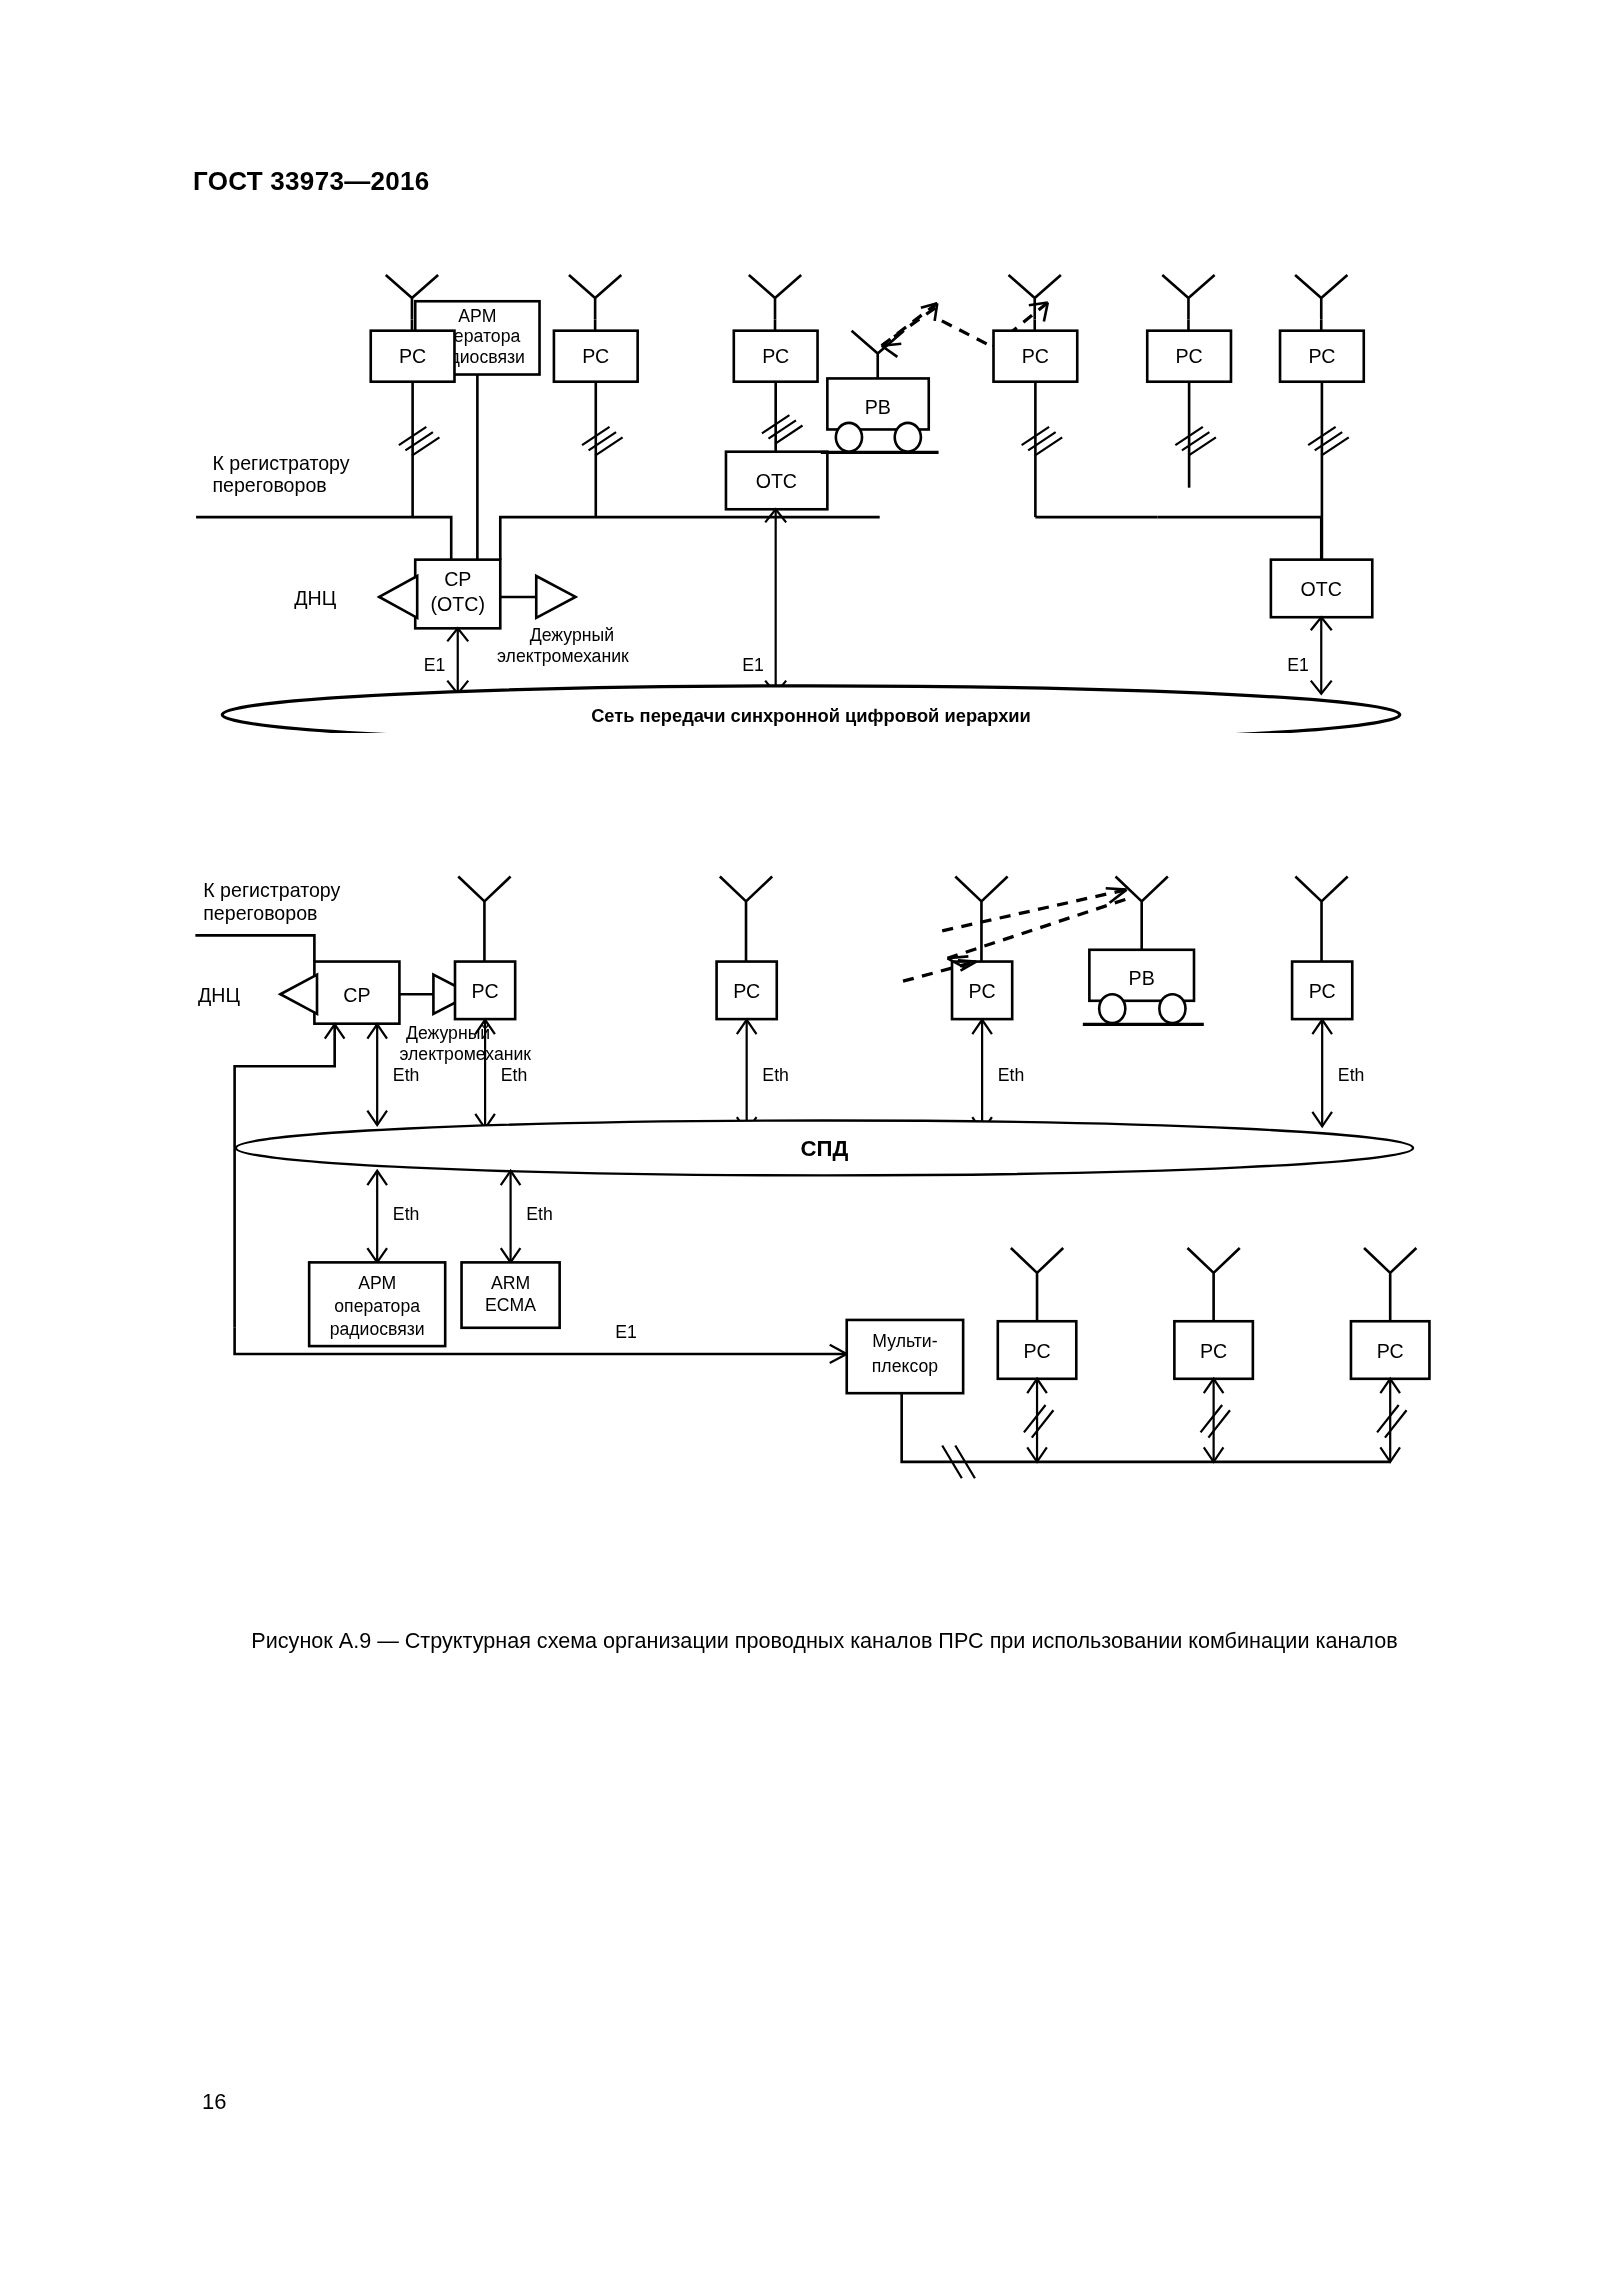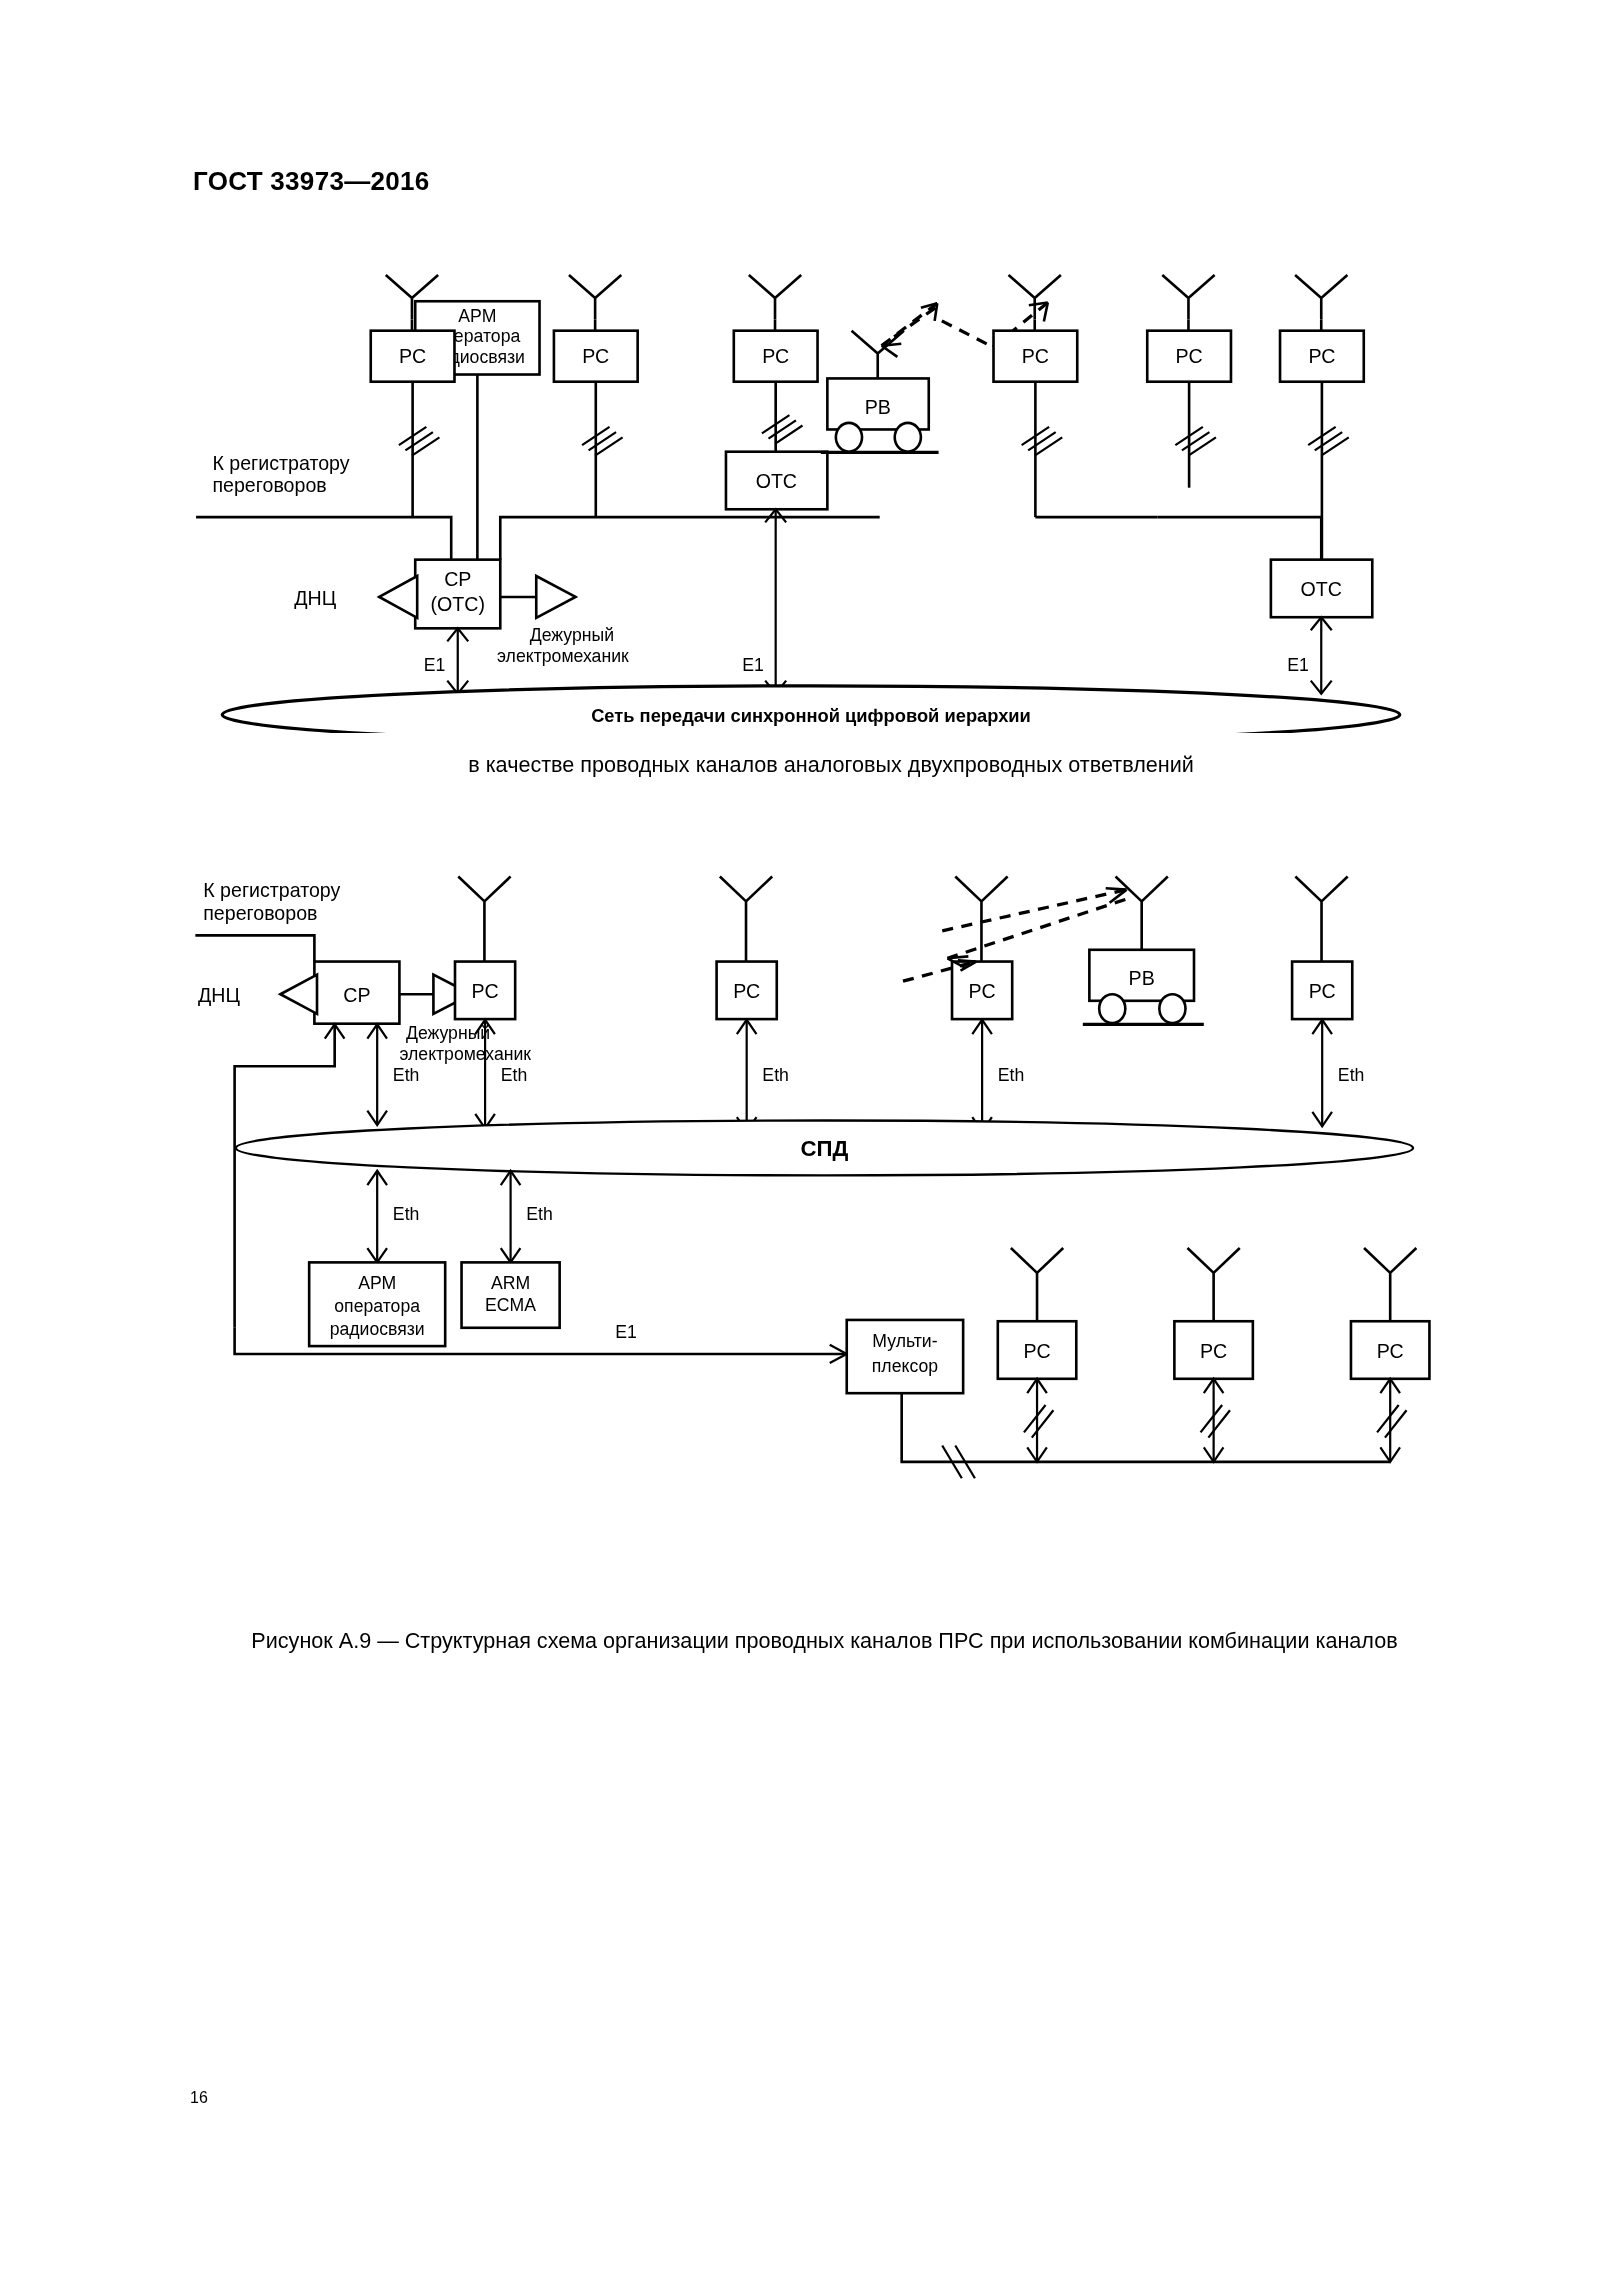--- a/index.html
+++ b/index.html
@@ -1,19 +1,19 @@
 <!DOCTYPE html>
 <html style="font-size:10.5px"><head>
 <meta charset="utf-8">
 <style>
   html,body{margin:0;padding:0;background:#fff;}
   body{width:1623px;height:2295px;font-family:"Liberation Sans",sans-serif;color:#000;position:relative;overflow:hidden;}
   .page{position:absolute;inset:0;padding-left:41px;}
   .doc-header{position:absolute;left:193px;top:166px;font-size:26px;font-weight:bold;letter-spacing:0.3px;}
-  .page-number{position:absolute;left:190px;top:2089px;font-size:16px;}
+  .page-number{position:absolute;left:202px;top:2089px;font-size:22px;}
   .caption{position:absolute;text-align:center;font-size:21.6px;line-height:1.48;}
   #caption-a8{left:242px;top:749px;width:1178px;}
   #caption-a9{left:183px;top:1625px;width:1283px;}
   svg{display:block;}
   .fig{position:absolute;}
   #figure-a8{left:183px;top:262px;}
   #figure-a9{left:183px;top:870px;}
   text{font-family:"Liberation Sans",sans-serif;fill:#000;}
   .lbl{font-size:30px;}
   .lbl-sm{font-size:27px;}
@@ -160,21 +160,20 @@
       <path class="ln-thin" d="M1724,563 L1740,543 L1756,563"></path>
       <path class="ln-thin" d="M1724,640 L1740,660 L1756,640"></path>
       <text class="lbl-sm" x="1688" y="625">E1</text>
 
       <ellipse class="ell" cx="960" cy="692" rx="900" ry="44"></ellipse>
       <text class="net-lbl" x="960" y="703" text-anchor="middle">Сеть передачи синхронной цифровой иерархии</text>
     </svg>
   </div>
 
   <div class="caption" id="caption-a8">
-    <div>в качестве проводных каналов аналоговых двухпроводных ответвлений</div>
   </div>
 
   <div class="fig" id="figure-a9">
     <svg width="1283" height="739" viewBox="0 0 1960 1130">
 
       <text class="lbl" x="30" y="42">К регистратору</text>
       <text class="lbl" x="30" y="76">переговоров</text>
       <path class="ln" d="M18,100 L200,100 L200,140"></path>
 
       <rect class="bx" x="200" y="140" width="130" height="95"></rect>

